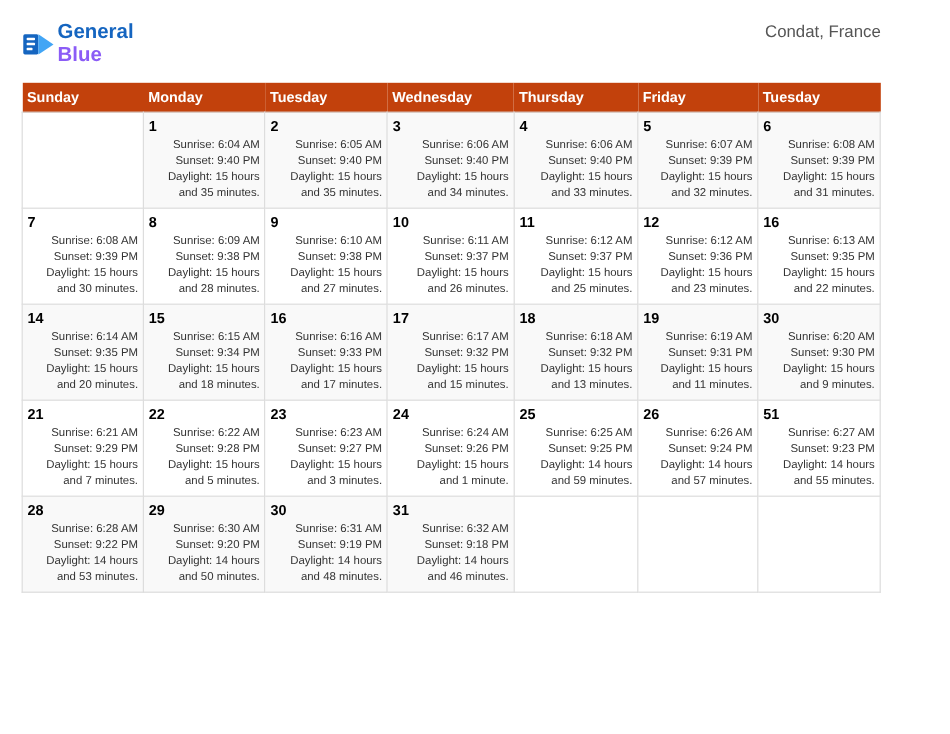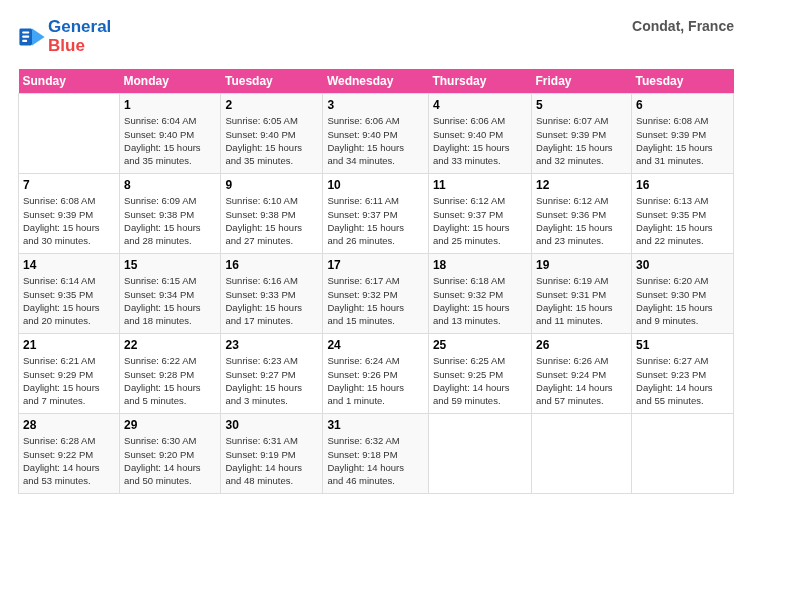--- a/index.html
+++ b/index.html
@@ -35,29 +35,28 @@
     }
     .month-year {
       font-size: 36px;
       font-weight: bold;
       color: #222;
       line-height: 1.1;
     }
     .location {
       font-size: 14px;
       color: #555;
-      font-weight: bold;
     }
     table {
       width: 100%;
       border-collapse: collapse;
       font-size: 11px;
     }
     thead tr th {
-      background-color: #ec4899;
+      background-color: #c2410c;
       color: #fff;
       padding: 5px 4px;
       text-align: left;
       font-size: 12px;
       font-weight: bold;
     }
     tbody tr td {
       border: 1px solid #ddd;
       vertical-align: top;
       padding: 4px 4px;
@@ -74,20 +73,21 @@
     .day-num {
       font-weight: bold;
       font-size: 12px;
       display: block;
       margin-bottom: 2px;
     }
     .day-info {
       font-size: 9.5px;
       color: #333;
       line-height: 1.4;
+      text-align: right;
     }
     .empty-cell {
       background: #fff !important;
     }
   </style>
 </head>
 <body>
 
 <div class="container">
   <div class="header-row">
@@ -95,21 +95,21 @@
       <svg class="logo-icon" viewBox="0 0 40 40">
         <rect x="2" y="8" width="18" height="24" rx="2" fill="#1565c0"></rect>
         <polygon points="20,8 38,20 20,32" fill="#42a5f5"></polygon>
         <rect x="6" y="12" width="10" height="3" rx="1" fill="white"></rect>
         <rect x="6" y="18" width="10" height="3" rx="1" fill="white"></rect>
         <rect x="6" y="24" width="7" height="3" rx="1" fill="white"></rect>
       </svg>
       <div>
         <div style="font-size:17px;font-weight:bold;color:#1a1a2e;line-height:1.1">
           <span style="color:#1565c0">General</span><br>
-          <span style="color:#ef4444">Blue</span>
+          <span style="color:#8b5cf6">Blue</span>
         </div>
       </div>
     </div>
     <div class="title-block">
       <div class="location">Condat, France</div>
     </div>
   </div>
 
   <table>
     <thead>

